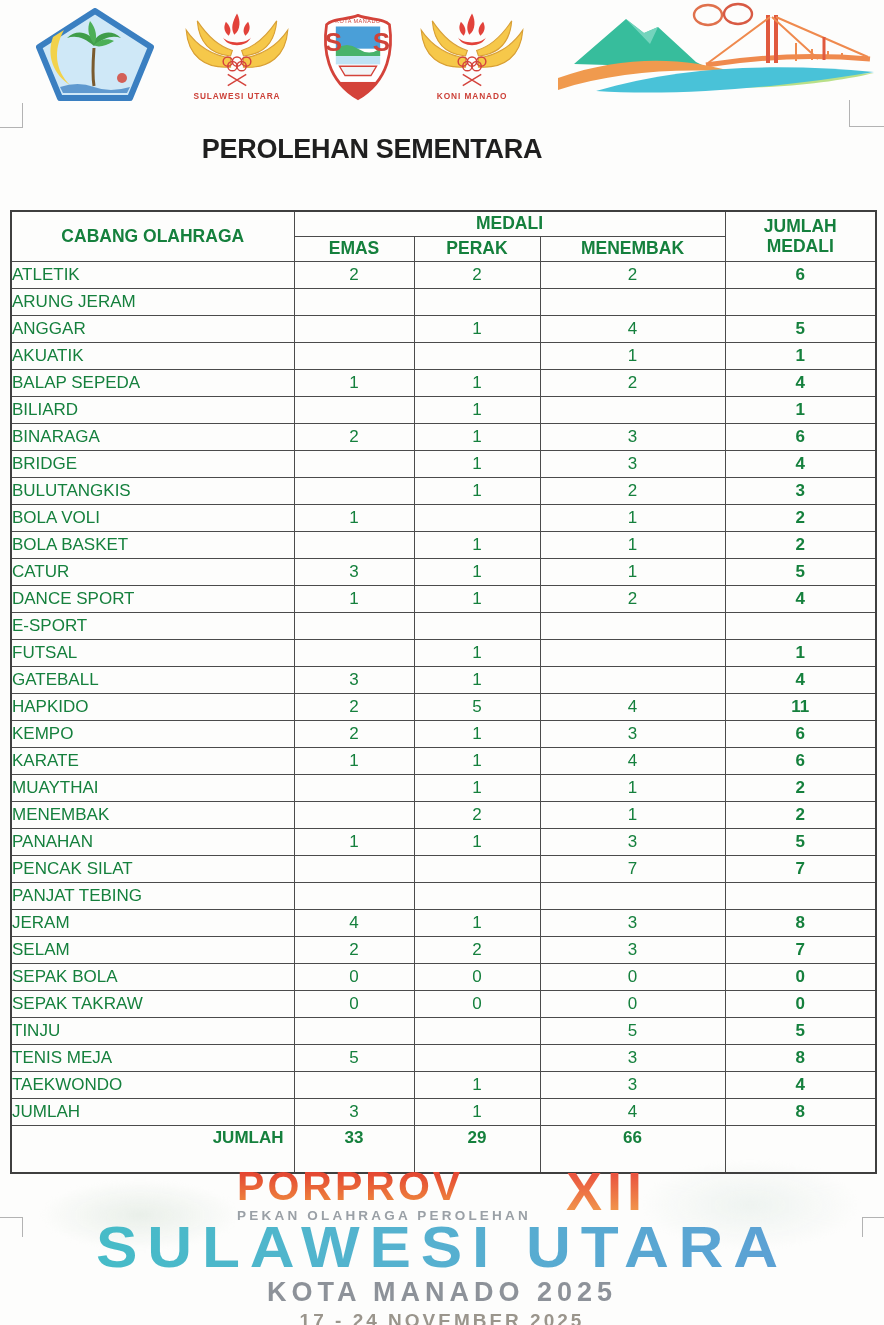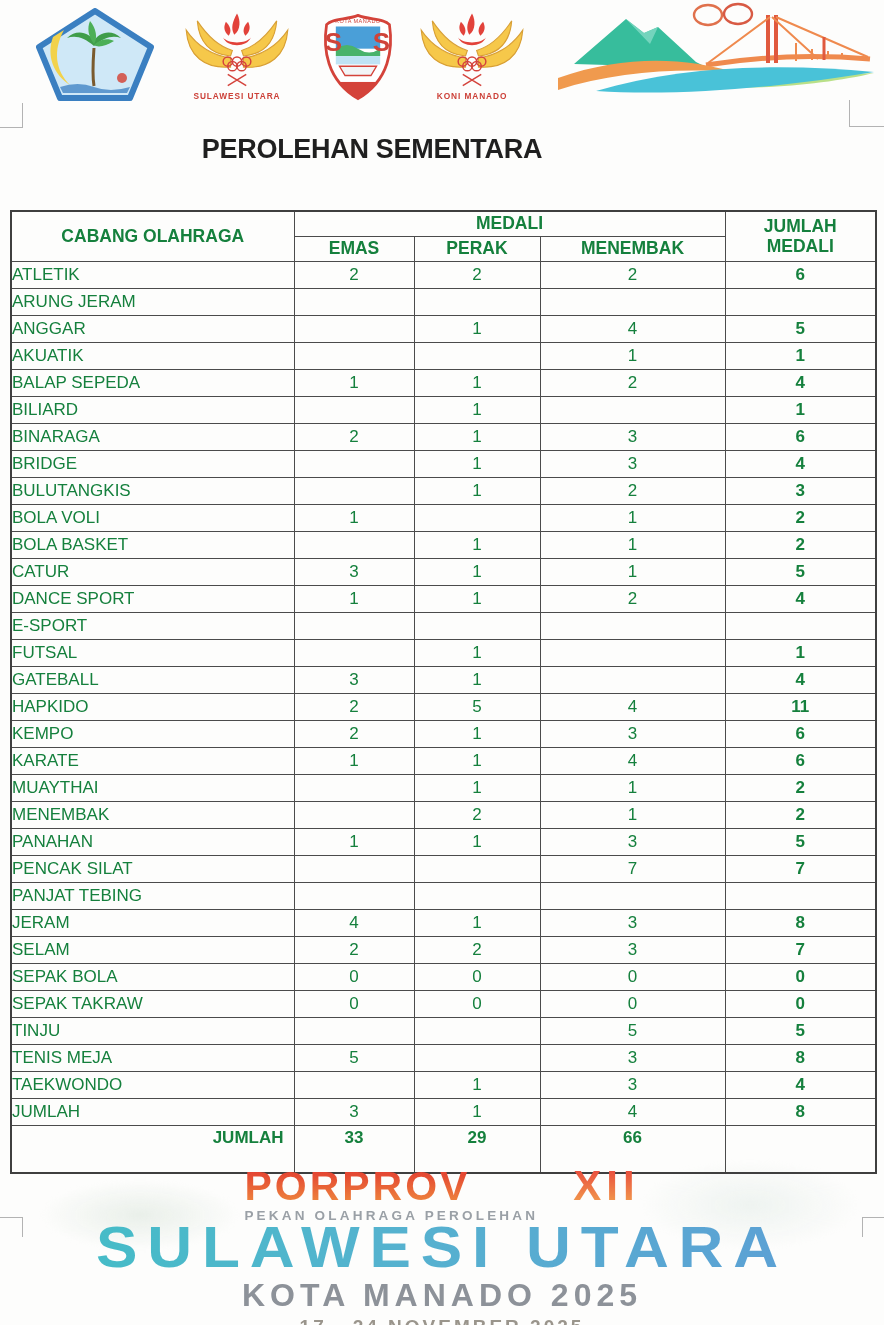--- a/index.html
+++ b/index.html
@@ -55,31 +55,31 @@
   .footer{position:absolute;top:1166px;left:0;width:884px;text-align:center;}
   .f-line1{display:inline-flex;align-items:flex-start;gap:18px;}
   .f-porprov-wrap{display:inline-flex;flex-direction:column;align-items:flex-start;}
   .f-porprov{
     font-size:41px;font-weight:800;letter-spacing:3px;line-height:1;
     background:linear-gradient(180deg,#e23b30 5%,#ef8a3e 95%);
     -webkit-background-clip:text;background-clip:text;color:transparent;
   }
   .f-tagline{font-size:13.5px;font-weight:bold;letter-spacing:3.2px;color:#9aa0a6;margin-top:1px;}
   .f-numeral{
-    font-size:42px;font-weight:800;letter-spacing:5px;line-height:0.95;
+    font-size:54px;font-weight:800;letter-spacing:5px;line-height:0.95;
     background:linear-gradient(180deg,#e8453c 0%,#f2a04e 100%);
     -webkit-background-clip:text;background-clip:text;color:transparent;margin-left:17px;
   }
   .f-region{
     margin-top:-4px;font-size:57px;font-weight:800;letter-spacing:9px;line-height:1;
     transform:scaleX(1.09);transform-origin:center;
     background:linear-gradient(90deg,#3fc0c4 0%,#55b2cf 45%,#5e9bd6 100%);
     -webkit-background-clip:text;background-clip:text;color:transparent;
   }
-  .f-host{margin-top:1px;font-size:32px;font-weight:600;letter-spacing:5px;color:#8d9299;}
+  .f-host{margin-top:1px;font-size:27px;font-weight:600;letter-spacing:5px;color:#8d9299;}
   .f-dates{margin-top:2px;font-size:19px;font-weight:bold;letter-spacing:3px;color:#9a958c;}
   .wm{position:absolute;border-radius:50%;filter:blur(2px);z-index:-1;}
   .wm-left{left:40px;top:1180px;width:200px;height:70px;background:radial-gradient(ellipse at center,#e9efe9 0%,rgba(233,239,233,0) 70%);}
   .wm-right{left:640px;top:1160px;width:220px;height:90px;background:radial-gradient(ellipse at center,#eef3f0 0%,rgba(238,243,240,0) 70%);}
 </style>
 </head>
 <body>
 
 <div class="logo" id="logo-pentagon">
   <svg width="122" height="94" viewBox="0 0 122 94">

